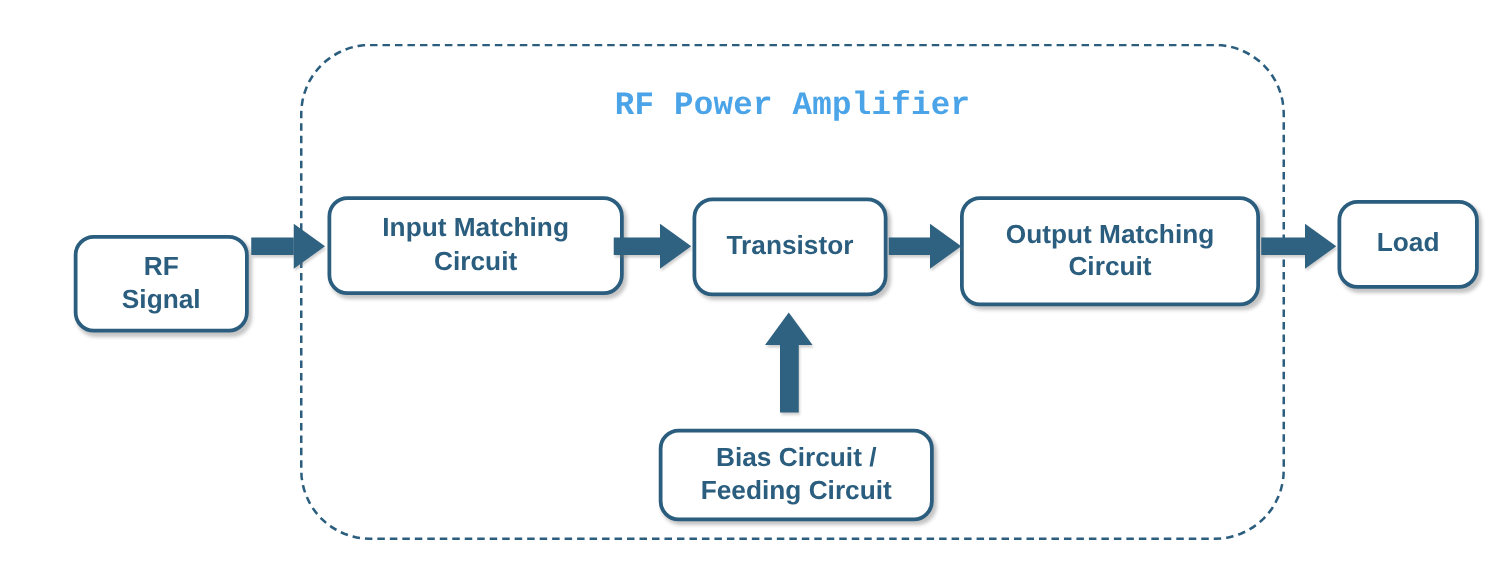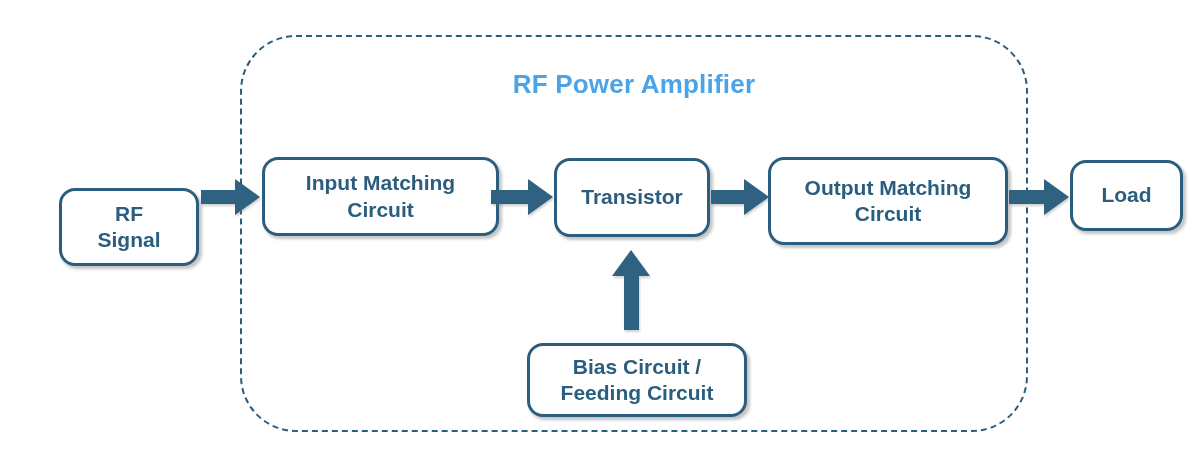--- a/index.html
+++ b/index.html
@@ -29,20 +29,21 @@
   .diagram-title {
     position: absolute;
     left: 0;
     top: 32px;
     width: 100%;
     text-align: center;
     font-size: 26px;
     font-weight: bold;
     color: #4ba4e8;
     letter-spacing: 0.2px;
+    font-family: Liberation Mono, monospace;
   }
   
   .node {
     position: absolute;
     background: #ffffff;
     border: 3px solid #2a5d7e;
     border-radius: 16px;
     box-sizing: border-box;
     display: flex;
     align-items: center;

